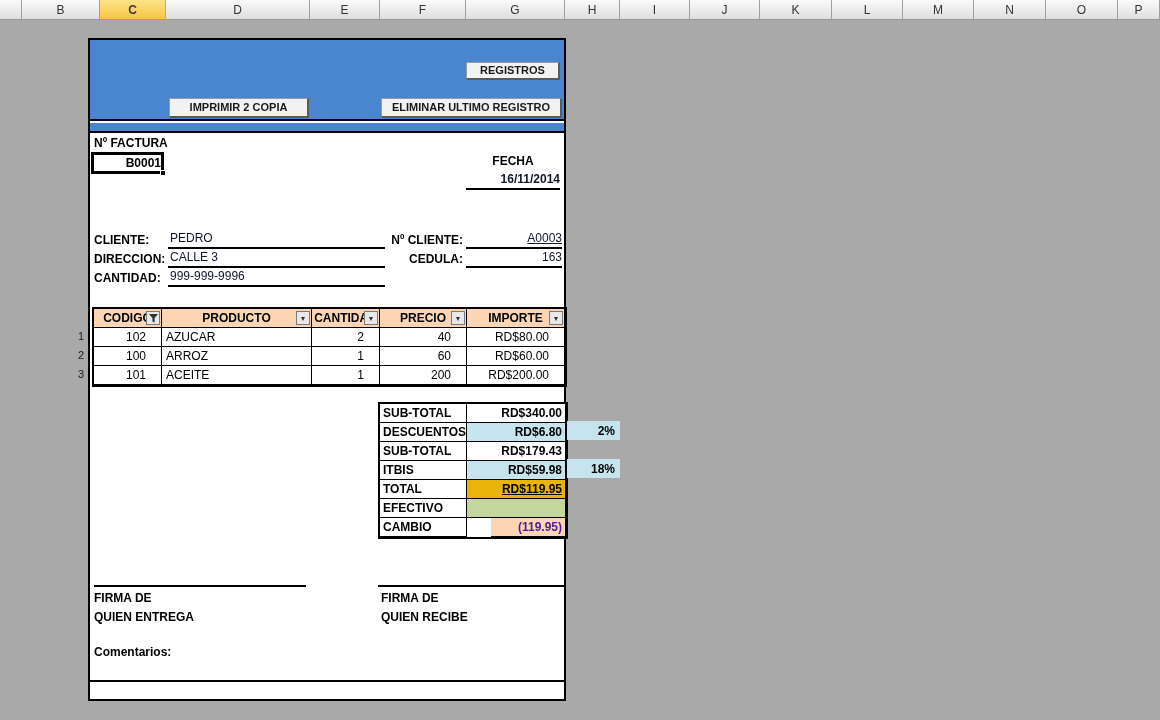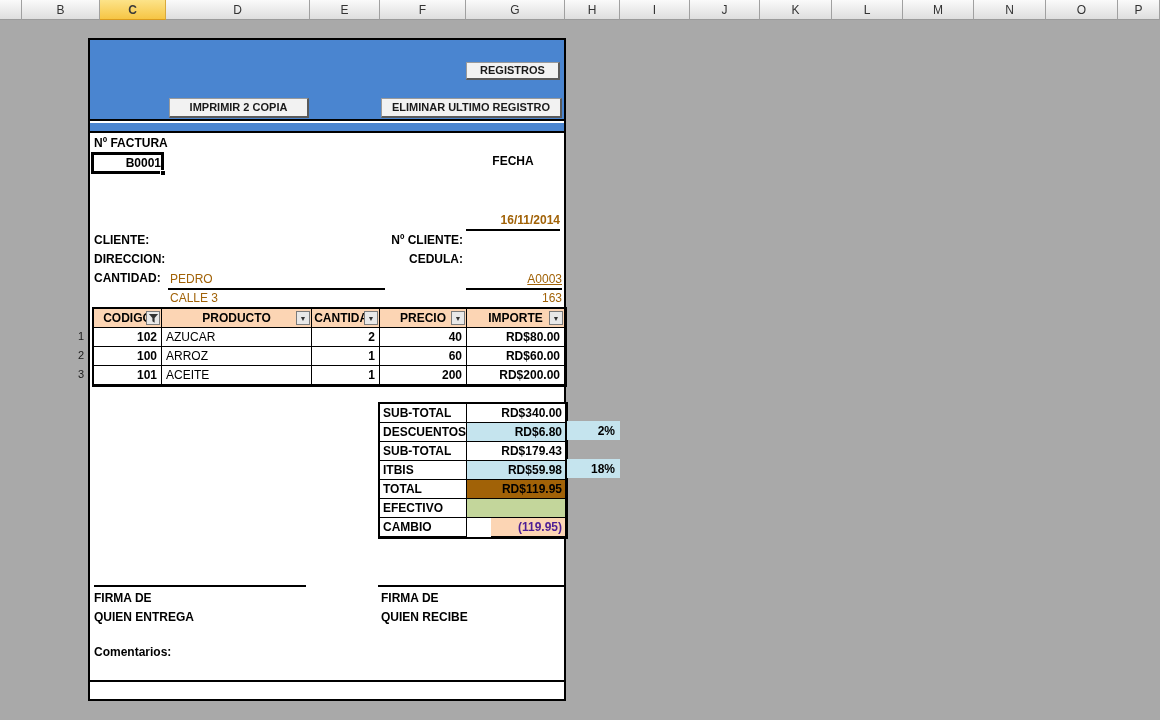--- a/index.html
+++ b/index.html
@@ -34,21 +34,21 @@
     border-bottom:2px solid #000; }
   .band2 { position:absolute; left:0; top:83px; width:474px; height:10px;
     border-bottom:2px solid #000; }
   .xbtn {
     position:absolute; background:#f2f2f2;
     border:1px solid #9a9a9a; border-right:2px solid #5a5a5a; border-bottom:2px solid #5a5a5a;
     display:flex; align-items:center; justify-content:center; text-align:center;
     font-size:11px; font-weight:700; color:#1a1a1a; cursor:default; line-height:1.3;
   }
   .lbl { position:absolute; font-weight:700; font-size:12px; color:#000; white-space:nowrap; }
-  .val { position:absolute; font-size:12px; color:#a16207; white-space:nowrap;margin-top:41px; }
+  .val { position:absolute; font-size:12px; color:#0f172a; white-space:nowrap; }
   .uline { border-bottom:2px solid #000; }
   .active-cell {
     position:absolute; left:1px; top:112px; width:73px; height:22px;
     border:3px solid #000; background:#fff;
     display:flex; align-items:center; justify-content:flex-end;
     font-weight:700; font-size:12px;
   }
   .fill-handle { position:absolute; right:-5px; bottom:-5px; width:6px; height:6px;
     background:#000; border:1px solid #fff; }
   .company { position:absolute; left:75px; top:110px; width:300px; text-align:center; }
@@ -58,21 +58,21 @@
     position:absolute; left:2px; top:267px;
     display:grid; grid-template-columns:68px 150px 68px 87px 98px;
     grid-auto-rows:19px; border:2px solid #000; background:#fff;
   }
   .items > div {
     border-right:1px solid #000; border-bottom:1px solid #000;
     font-size:12px; display:flex; align-items:center; overflow:hidden;
     position:relative; white-space:nowrap;
   }
   .items .hd { background:#fcd5b4; font-weight:700; justify-content:center; }
-  .items .num { justify-content:flex-end; padding-right:4px;font-weight:bold; }
+  .items .num { justify-content:flex-end; padding-right:15px; }
   .items .txt { justify-content:flex-start; padding-left:4px; }
   .dd {
     position:absolute; right:1px; top:2px; width:14px; height:14px;
     background:#e8e8e8; border:1px solid #7a7a7a;
     display:flex; align-items:center; justify-content:center;
   }
   .dd .arr { font-size:7px; color:#333; line-height:1; }
   
   .summary {
     position:absolute; left:288px; top:362px;
@@ -213,21 +213,21 @@
     <div class="summary">
       <div class="sl">SUB-TOTAL</div>
       <div class="sv" style="background: rgb(255, 255, 255); color: rgb(0, 0, 0);">RD$340.00</div>
       <div class="sl">DESCUENTOS</div>
       <div class="sv" style="background: rgb(197, 228, 238); color: rgb(0, 0, 0);">RD$6.80</div>
       <div class="sl">SUB-TOTAL</div>
       <div class="sv" style="background: rgb(255, 255, 255); color: rgb(0, 0, 0);">RD$179.43</div>
       <div class="sl">ITBIS</div>
       <div class="sv" style="background: rgb(197, 228, 238); color: rgb(0, 0, 0);">RD$59.98</div>
       <div class="sl">TOTAL</div>
-      <div class="sv" style="background: #a16207; color: rgb(0, 0, 0);">RD$119.95</div>
+      <div class="sv" style="background: #eab308; color: rgb(0, 0, 0); text-decoration: underline;">RD$119.95</div>
       <div class="sl">EFECTIVO</div>
       <div class="sv" style="background: rgb(195, 214, 155); color: rgb(0, 0, 0);"></div>
       <div class="sl">CAMBIO</div>
       <div class="sv" style="background: rgb(252, 213, 180); color: #4c1d95; margin-left: 24px;">(119.95)</div>
     </div>
 
     <div class="sigline" style="left:4px; top:545px; width:212px;"></div>
     <div class="sigline" style="left:288px; top:545px; width:186px;"></div>
     <div class="sigtext" style="left:4px; top:549px;">
       <div>FIRMA DE</div>

